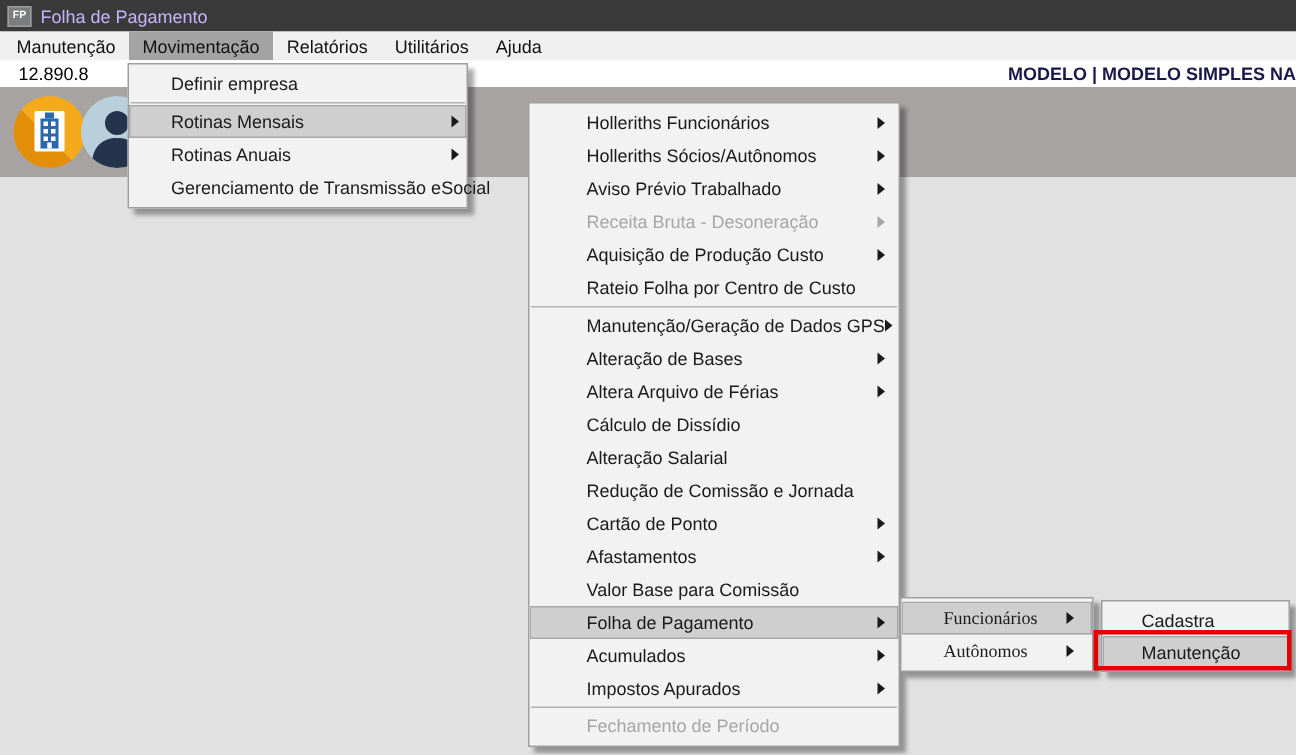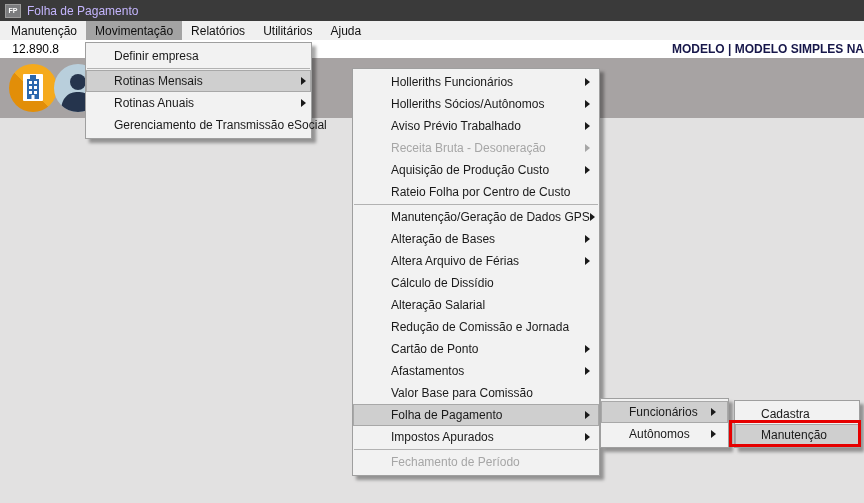--- a/index.html
+++ b/index.html
@@ -73,21 +73,21 @@
 
   .menu-movimentacao { left:85px; top:42px; width:227px; }
   .menu-movimentacao .lbl { padding-left:28px; }
   .menu-movimentacao .arrow { margin-right:5px; }
 
   .menu-rotinas { left:352px; top:68px; width:248px; }
   .menu-rotinas .lbl { padding-left:38px; }
   .menu-rotinas .arrow { margin-right:9px; }
 
   .menu-datas { left:600px; top:398px; width:129px; }
-  .menu-datas .lbl { padding-left:28px; }
+  .menu-datas .lbl { padding-left:28px;font-family:Liberation Serif, serif; }
   .menu-datas .arrow { margin-right:12px; }
 
   .menu-funcionarios { left:734px; top:400px; width:126px; }
   .menu-funcionarios .mrow { height:21px;align-items:center; }
   .menu-funcionarios .lbl { padding-left:26px; }
 
   .annotation-box {
     position:absolute; left:729px; top:420px; width:132px; height:27px;
     border:3px solid #e60000; z-index:20; pointer-events:none;
   }
@@ -215,20 +215,24 @@
       <span class="arrow"></span>
   </div>
   <div class="mrow">
     <span class="lbl">Valor Base para Comissão</span>
   </div>
   <div class="mrow highlighted has-sub">
     <span class="lbl">Folha de Pagamento</span>
       <span class="arrow"></span>
   </div>
   <div class="mrow has-sub">
+    <span class="lbl">Acumulados</span>
+      <span class="arrow"></span>
+  </div>
+  <div class="mrow has-sub">
     <span class="lbl">Impostos Apurados</span>
       <span class="arrow"></span>
   </div>
   <div class="msep"></div>
   <div class="mrow disabled">
     <span class="lbl">Fechamento de Período</span>
   </div>
 </div>
 
 <div class="menu menu-datas">

